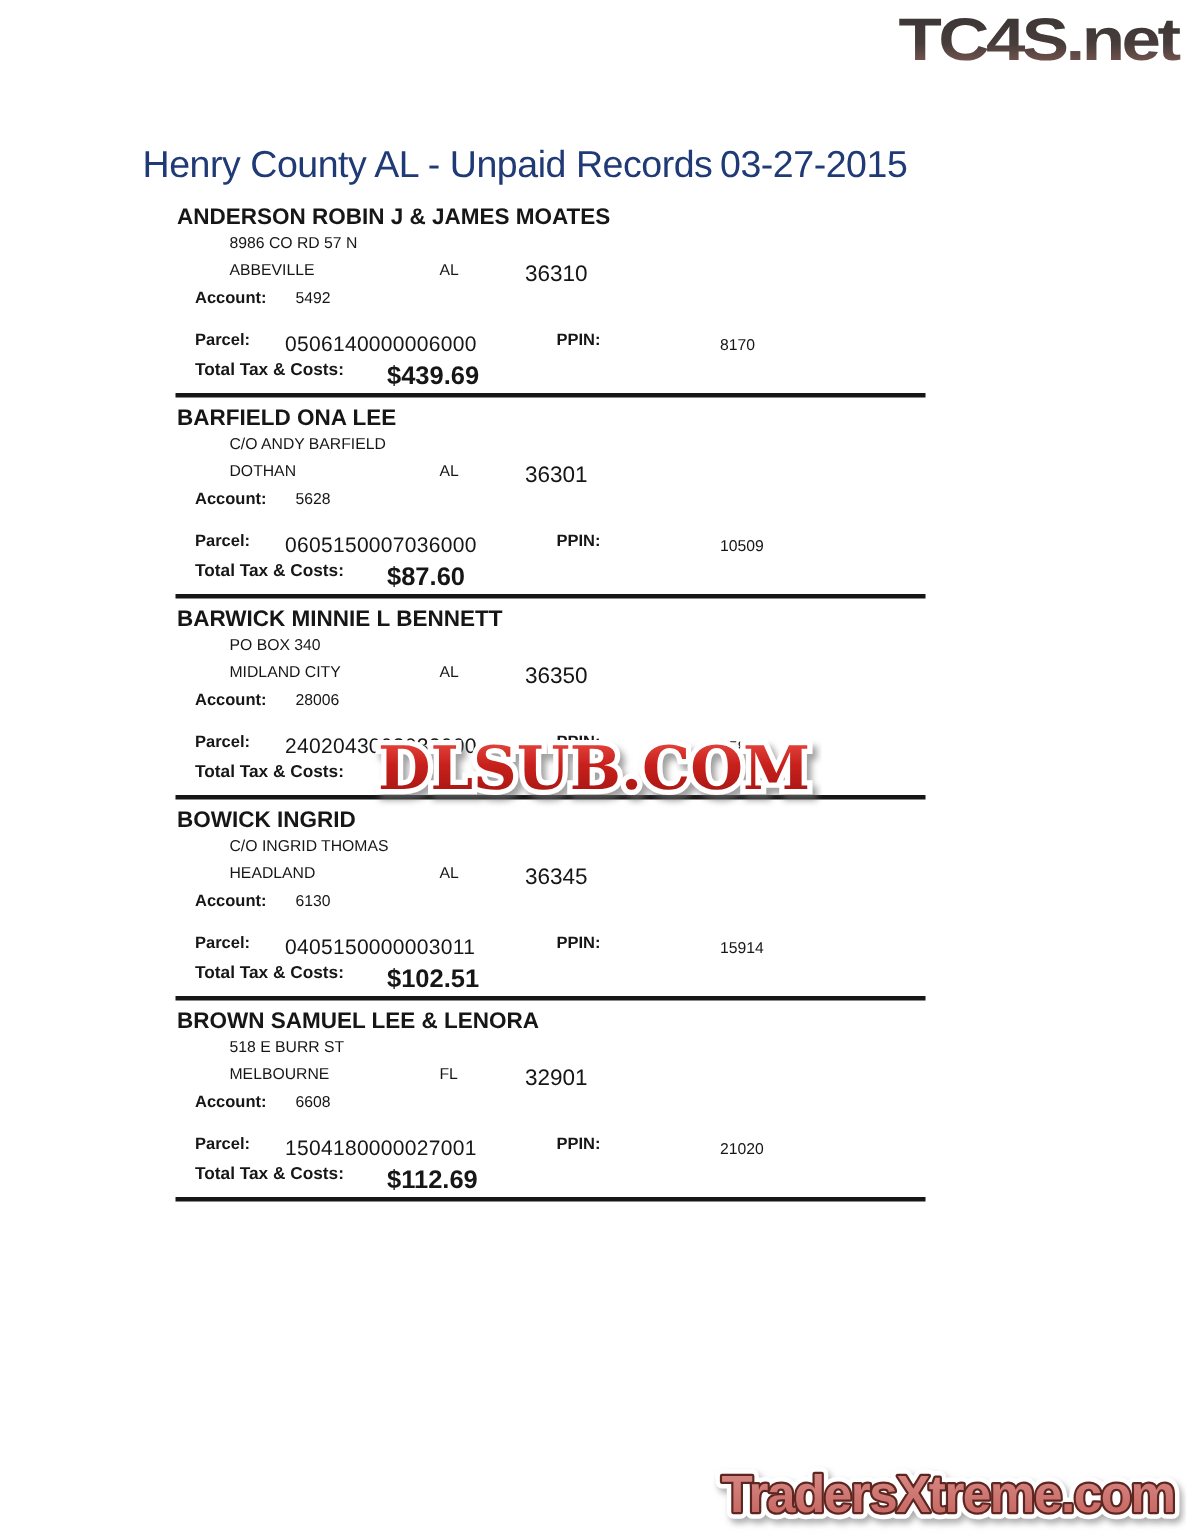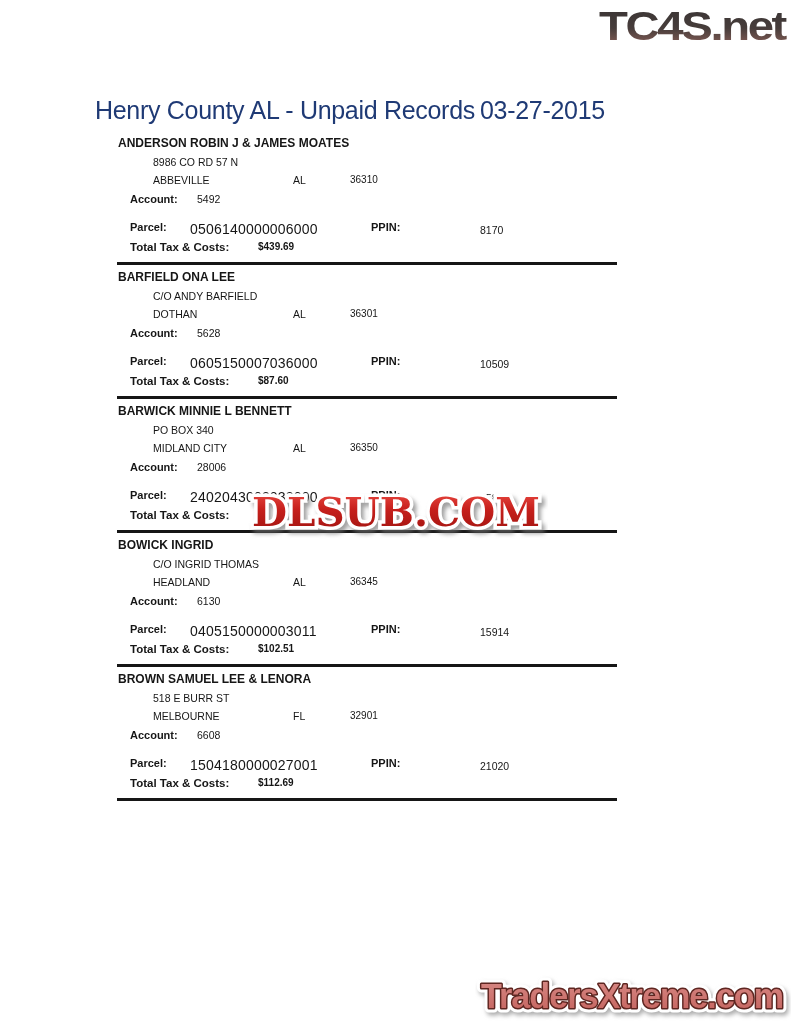--- a/index.html
+++ b/index.html
@@ -15,33 +15,33 @@
 
   
   .title-row{position:absolute;top:96px;left:95px;width:620px;
     font-size:25px;letter-spacing:-0.3px;color:#1f3a75;}
   .title-text{position:absolute;left:0;top:0;white-space:nowrap;}
   .title-date{position:absolute;left:385px;top:0;white-space:nowrap;}
 
   
   .records{position:absolute;left:117px;top:136px;width:502px;}
   .record{position:relative;height:134px;}
-  .record .rec-name{position:absolute;top:0;left:1px;font-weight:700;font-size:12px;white-space:nowrap;}
+  .record .rec-name{position:absolute;top:0;left:1px;font-weight:700;font-size:15px;white-space:nowrap;}
   .record .addr   {position:absolute;top:20px;left:36px;font-size:10.5px;white-space:nowrap;}
   .record .city   {position:absolute;top:38px;left:36px;font-size:10.5px;white-space:nowrap;}
   .record .state  {position:absolute;top:38px;left:176px;font-size:10.5px;}
-  .record .zip    {position:absolute;top:38px;left:233px;font-size:10px;}
+  .record .zip    {position:absolute;top:38px;left:233px;font-size:15px;}
   .record .acct-l {position:absolute;top:57px;left:13px;font-weight:700;font-size:11px;}
   .record .acct-v {position:absolute;top:57px;left:80px;font-size:10.5px;text-align:center;}
   .record .parcel-l{position:absolute;top:85px;left:13px;font-weight:700;font-size:11px;}
   .record .parcel-v{position:absolute;top:85px;left:73px;font-size:14px;letter-spacing:0.2px;}
   .record .ppin-l {position:absolute;top:85px;left:254px;font-weight:700;font-size:11px;}
   .record .ppin-v {position:absolute;top:88px;left:363px;font-size:10.5px;}
   .record .total-l{position:absolute;top:105px;left:13px;font-weight:700;font-size:11.5px;}
-  .record .total-v{position:absolute;top:105px;left:141px;font-weight:700;font-size:10px;}
+  .record .total-v{position:absolute;top:105px;left:141px;font-weight:700;font-size:17px;}
   .record .sep    {position:absolute;top:126px;left:0;width:500px;height:3px;background:#161616;}
 
   
   .wm-tc4s{position:absolute;top:0;right:2px;}
   .wm-dlsub{position:absolute;left:244px;top:481px;z-index:5;}
   .wm-tx{position:absolute;left:475px;top:972px;z-index:5;}
 </style>
 </head>
 <body>
 

